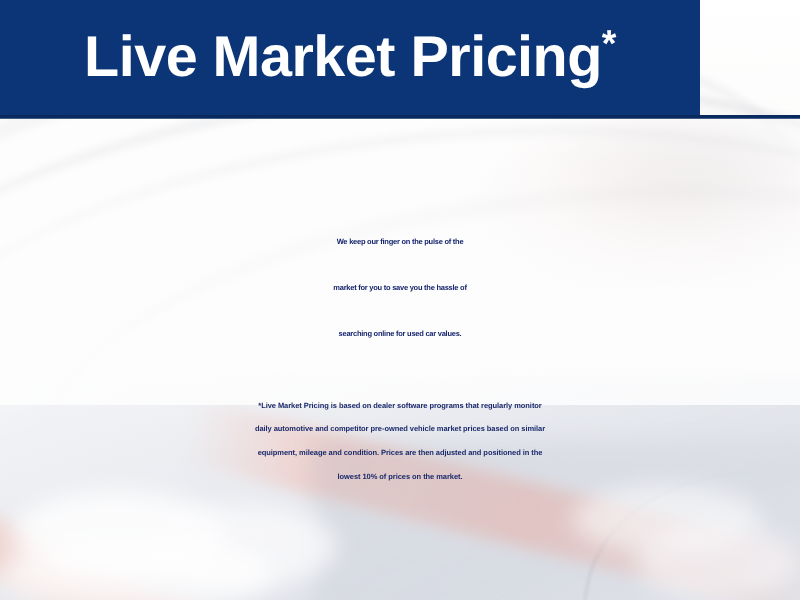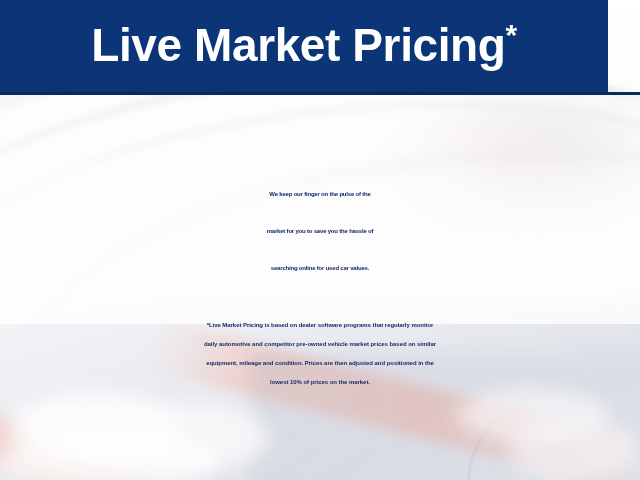--- a/index.html
+++ b/index.html
@@ -187,21 +187,21 @@
     background: linear-gradient(180deg,
         rgba(255,255,255,0.30) 0%,
         rgba(255,255,255,0.64) 42%,
         rgba(255,255,255,0.80) 100%);
   }
 
   
   #title-band {
     position: absolute;
     left: 0; top: 0;
-    width: 608px;
+    width: 560px;
     height: 92px;
     background: #0b3576;
     display: flex;
     align-items: center;
     justify-content: center;
     z-index: 5;
   }
   #title-band-edge {
     position: absolute;
     left: 0; top: 92px;

